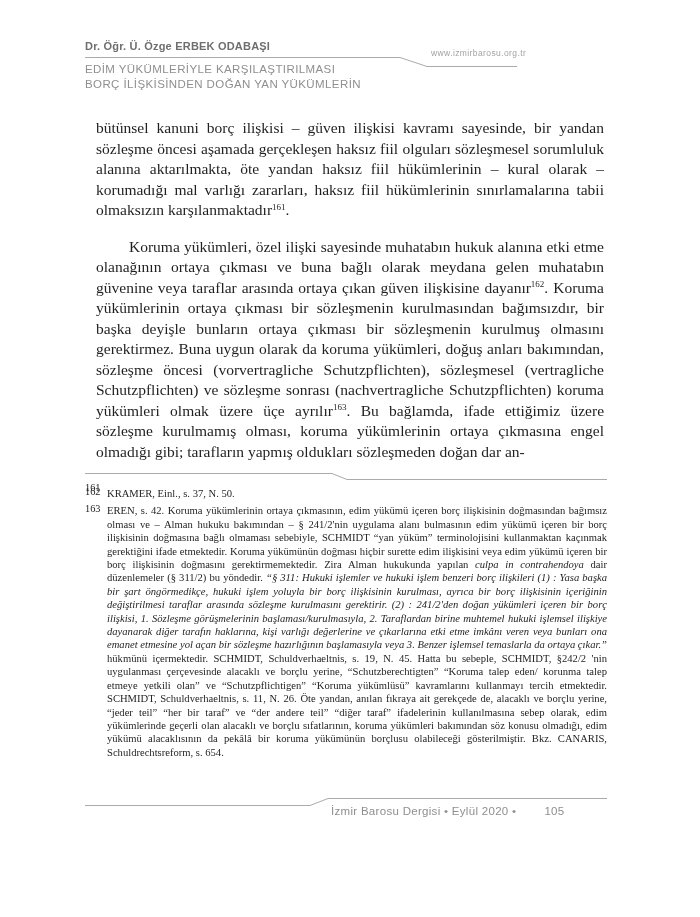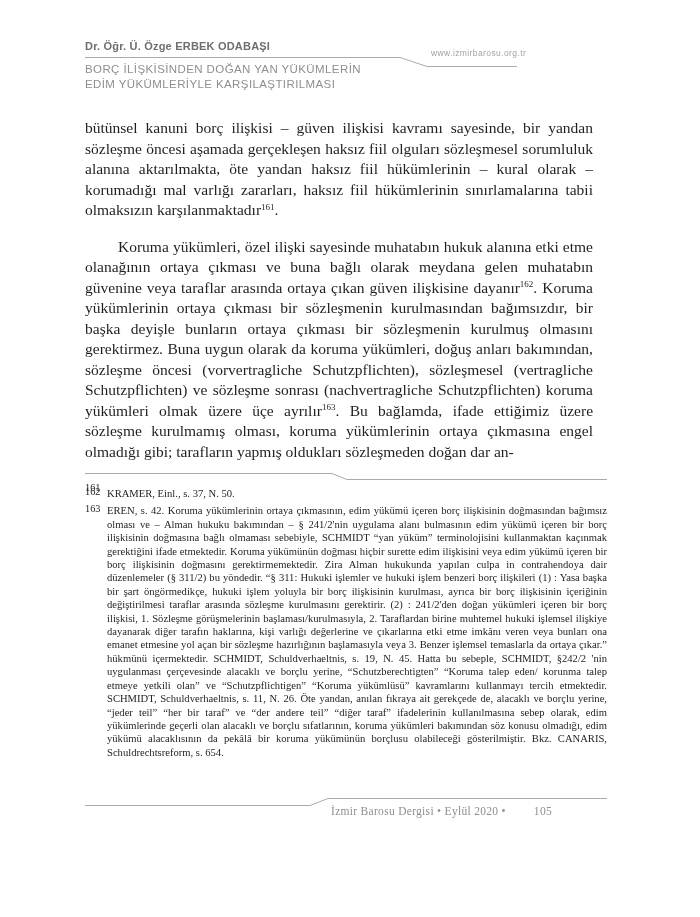--- a/index.html
+++ b/index.html
@@ -30,21 +30,21 @@
   .article-title {
     position:absolute; left:85px; top:62px;
     font-family:"Liberation Sans", sans-serif;
     font-size:11.5px; color:#8f8f8f;
     line-height:14.5px; letter-spacing:0.4px;
     white-space:nowrap;
   }
 
   
   .body-text {
-    position:absolute; left:85px; top:118px;
+    position:absolute; left:96px; top:118px;
     width:508px; height:354px; overflow:hidden;
     font-size:15.5px; line-height:20.5px;
     color:#1f1f1f; text-align:justify;
   }
   .body-text p { margin:0; }
   .body-text p.indent { margin-top:16px; text-indent:33px; }
   sup.supref {
     font-size:9px; line-height:0;
     position:relative; top:1px; vertical-align:super;
   }
@@ -55,48 +55,48 @@
     position:absolute; left:85px; top:483px;
     width:522px; height:314px; overflow:hidden;
     font-size:10.6px; line-height:13.4px;
     color:#242424; text-align:justify;
   }
   .footnote { position:relative; padding-left:22px; margin-bottom:4px; }
   .fn-num {
     position:absolute; left:0; top:-2.5px;
     font-size:10.3px; color:#242424;
   }
-  .it { }
+  .it { font-style:italic; }
 
   
   .footer-rule { position:absolute; left:85px; top:796px; }
   .page-footer {
     position:absolute; left:331px; top:805px;
-    font-family:Liberation Serif, serif;
+    font-family:Liberation Sans, sans-serif;
     font-size:11.5px; color:#8f8f8f; letter-spacing:0.3px;
     white-space:nowrap;
   }
   .page-footer .pageno { display:inline-block; margin-left:28px; }
 </style>
 </head>
 <body>
 
 <div class="page">
 
   <div class="author">Dr. Öğr. Ü. Özge ERBEK ODABAŞI</div>
 
   <svg class="header-rule" width="433" height="14" viewBox="0 0 433 14">
     <polyline points="0,2.5 315,2.5 342,11.5 432,11.5" fill="none" stroke="#ababab" stroke-width="1"></polyline>
   </svg>
 
   <div class="site-url">www.izmirbarosu.org.tr</div>
 
   <div class="article-title">
+    <div>EDİM YÜKÜMLERİYLE KARŞILAŞTIRILMASI</div>
     <div>BORÇ İLİŞKİSİNDEN DOĞAN YAN YÜKÜMLERİN</div>
-    <div>EDİM YÜKÜMLERİYLE KARŞILAŞTIRILMASI</div>
   </div>
 
   <div class="body-text">
     <p><span>bütünsel kanuni borç ilişkisi – güven ilişkisi kavramı sayesinde, bir yandan sözleşme öncesi aşamada gerçekleşen haksız fiil olguları sözleşmesel sorumluluk alanına aktarılmakta, öte yandan haksız fiil hükümlerinin – kural olarak – korumadığı mal varlığı zararları, haksız fiil hükümlerinin sınırlamalarına tabii olmaksızın karşılanmaktadır</span><sup class="supref">161</sup><span>.</span></p>
     <p class="indent"><span>Koruma yükümleri, özel ilişki sayesinde muhatabın hukuk alanına etki etme olanağının ortaya çıkması ve buna bağlı olarak meydana gelen muhatabın güvenine veya taraflar arasında ortaya çıkan güven ilişkisine dayanır</span><sup class="supref">162</sup><span>. Koruma yükümlerinin ortaya çıkması bir sözleşmenin kurulmasından bağımsızdır, bir başka deyişle bunların ortaya çıkması bir sözleşmenin kurulmuş olmasını gerektirmez. Buna uygun olarak da koruma yükümleri, doğuş anları bakımından, sözleşme öncesi (vorvertragliche Schutzpflichten), sözleşmesel (vertragliche Schutzpflichten) ve sözleşme sonrası (nachvertragliche Schutzpflichten) koruma yükümleri olmak üzere üçe ayrılır</span><sup class="supref">163</sup><span>. Bu bağlamda, ifade ettiğimiz üzere sözleşme kurulmamış olması, koruma yükümlerinin ortaya çıkmasına engel olmadığı gibi; tarafların yapmış oldukları sözleşmeden doğan dar an-</span></p>
   </div>
 
   <svg class="fn-rule" width="522" height="10" viewBox="0 0 522 10">
     <polyline points="0,2.5 247,2.5 262,8.5 522,8.5" fill="none" stroke="#ababab" stroke-width="1"></polyline>
   </svg>

